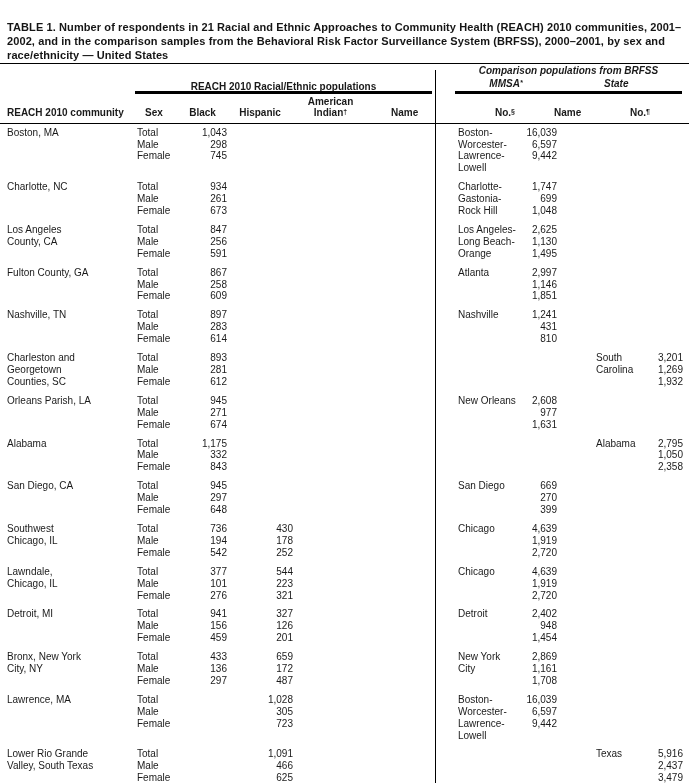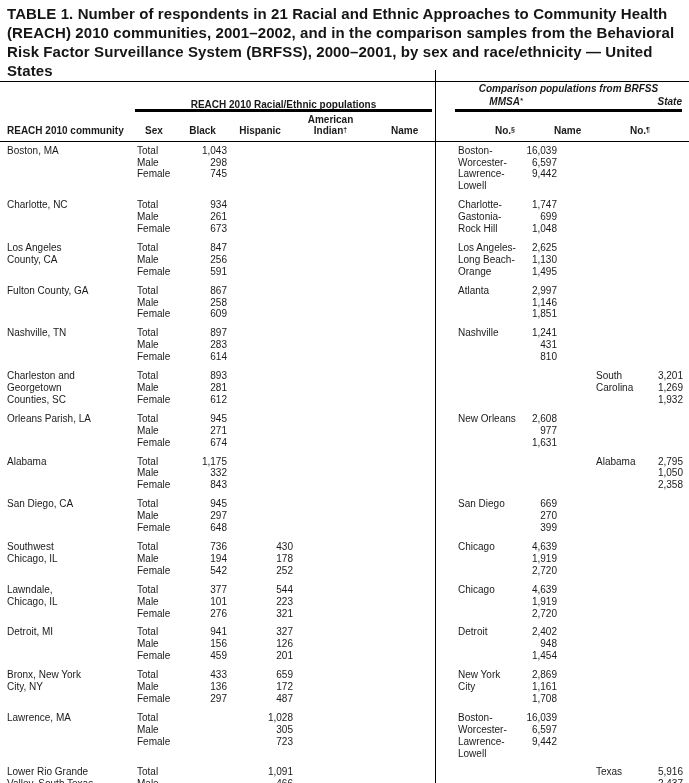--- a/index.html
+++ b/index.html
@@ -2,32 +2,32 @@
 <html><head>
 <meta charset="utf-8">
 <style>
   html,body { margin:0; padding:0; background:#fff; }
   .page {
     position:relative; width:689px; height:783px; background:#fff;
     font-family:"Liberation Sans","DejaVu Sans",sans-serif;
     color:#1a1a1a; overflow:hidden;
   }
   .title {
-    margin:4px 7px 0 7px; font-size:15px; font-weight:bold;
-    line-height:19px; color:#151515; letter-spacing:0.1px;
+    margin:20px 7px 0 7px; font-size:11px; font-weight:bold;
+    line-height:14px; color:#151515; letter-spacing:0.1px;
   }
   .rule-full { border:0; border-top:1px solid #000; margin:1px 0 0 0; }
   
   .groups { position:relative; height:27px; }
   .grp { position:absolute; font-weight:bold; font-size:10px; line-height:12.5px; text-align:center; }
   .grp-left  { left:135px; width:297px; top:17px; }
   .grp-right { left:455px; width:227px; top:1px;font-style:italic; }
   .subrow { position:relative; height:12.5px; }
   .sub-mmsa  { position:absolute; left:0; width:102px; text-align:center; }
-  .sub-state { position:absolute; left:141px; width:86px; text-align:right; }
+  .sub-state { position:absolute; left:149px; width:86px; text-align:left; }
   .thickrules { position:relative; height:3px; }
   .thick { position:absolute; top:0; height:2.5px; background:#000; }
   .thick-left  { left:135px; width:297px; }
   .thick-right { left:455px; width:227px; }
   
   .grid {
     display:grid; margin-left:7px;
     grid-template-columns:123px 48px 49px 66px 75px 67px 80px 42px 93px 33px;
   }
   .grid > div { box-sizing:border-box; }

